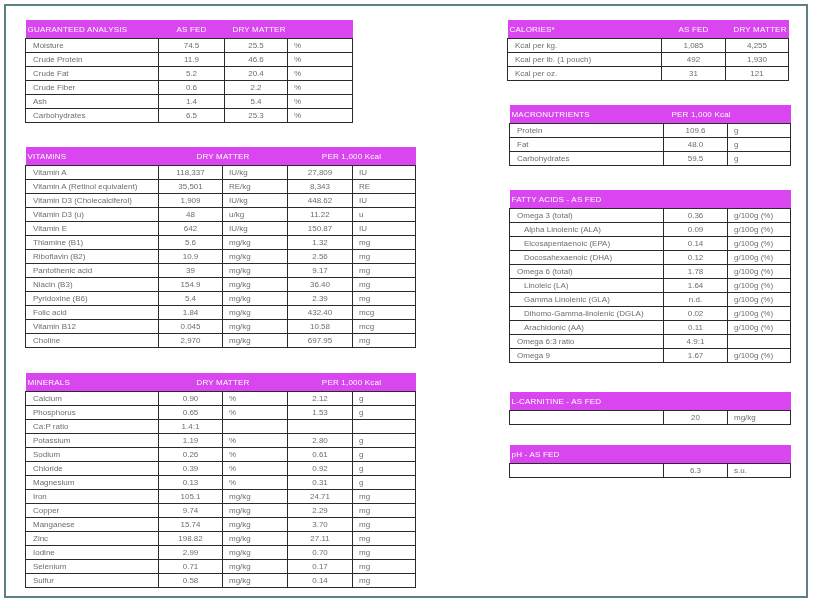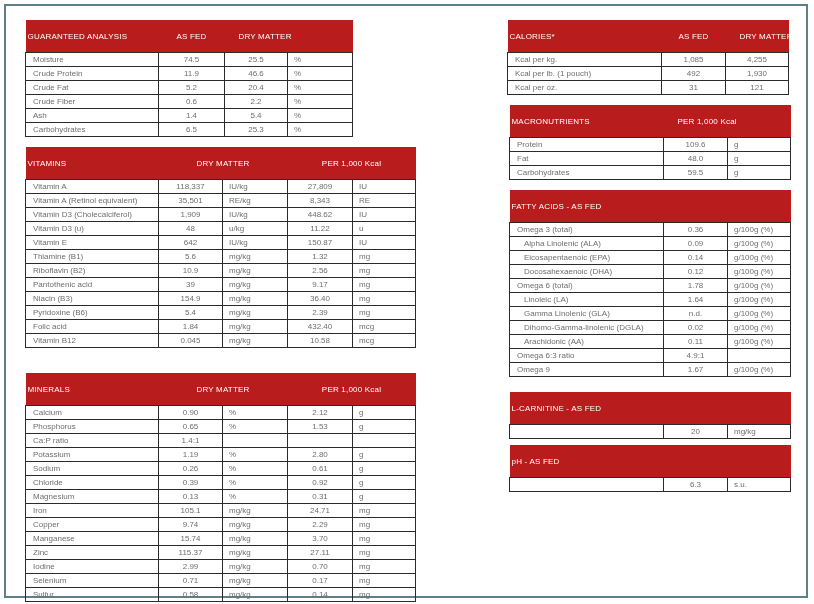--- a/index.html
+++ b/index.html
@@ -6,22 +6,22 @@
   body {
     width: 814px; height: 604px; background: #ffffff; position: relative; overflow: hidden;
     font-family: "Liberation Sans", sans-serif; color: #6b6b6b;
   }
   .frame {
     position: absolute; left: 4px; top: 4px; width: 804px; height: 594px;
     border: 2px solid #5f7f86; box-sizing: border-box;
   }
   .tbl { position: absolute; border-collapse: collapse; table-layout: fixed; font-size: 8px; }
   .tbl th {
-    background: #b91c1c; color: #ffffff; font-weight: normal; height: 32px;
-    text-align: center; padding: 0 14px; white-space: nowrap; letter-spacing: 0.2px;
+    background: #d946ef; color: #ffffff; font-weight: normal; height: 18px;
+    text-align: center; padding: 0 8px; white-space: nowrap; letter-spacing: 0.2px;
   }
   .tbl th.first { text-align: left; padding-left: 2px; }
   .tbl td {
     border: 1px solid #2b2b2b; height: 13px; padding: 0 4px; white-space: nowrap;
     color: #6e6e6e;
   }
   .tbl td.num { text-align: center; }
   .tbl td.label { text-align: left; padding-left: 7px; }
   .tbl td.indent { padding-left: 14px; }
   .tbl td.unit { text-align: left; padding-left: 6px; }
@@ -179,20 +179,27 @@
         <td class="num">432.40</td>
         <td class="unit">mcg</td>
       </tr>
       <tr>
         <td class="label">Vitamin B12</td>
         <td class="num">0.045</td>
         <td class="unit">mg/kg</td>
         <td class="num">10.58</td>
         <td class="unit">mcg</td>
       </tr>
+      <tr>
+        <td class="label">Choline</td>
+        <td class="num">2,970</td>
+        <td class="unit">mg/kg</td>
+        <td class="num">697.95</td>
+        <td class="unit">mg</td>
+      </tr>
     </tbody>
 </table>
 
 <table class="tbl" style="left:25px; top:373px; width:390px;">
   <colgroup>
       <col style="width:133px">
       <col style="width:64px">
       <col style="width:65px">
       <col style="width:65px">
       <col style="width:63px">
@@ -270,21 +277,21 @@
       </tr>
       <tr>
         <td class="label">Manganese</td>
         <td class="num">15.74</td>
         <td class="unit">mg/kg</td>
         <td class="num">3.70</td>
         <td class="unit">mg</td>
       </tr>
       <tr>
         <td class="label">Zinc</td>
-        <td class="num">115.37</td>
+        <td class="num">198.82</td>
         <td class="unit">mg/kg</td>
         <td class="num">27.11</td>
         <td class="unit">mg</td>
       </tr>
       <tr>
         <td class="label">Iodine</td>
         <td class="num">2.99</td>
         <td class="unit">mg/kg</td>
         <td class="num">0.70</td>
         <td class="unit">mg</td>

